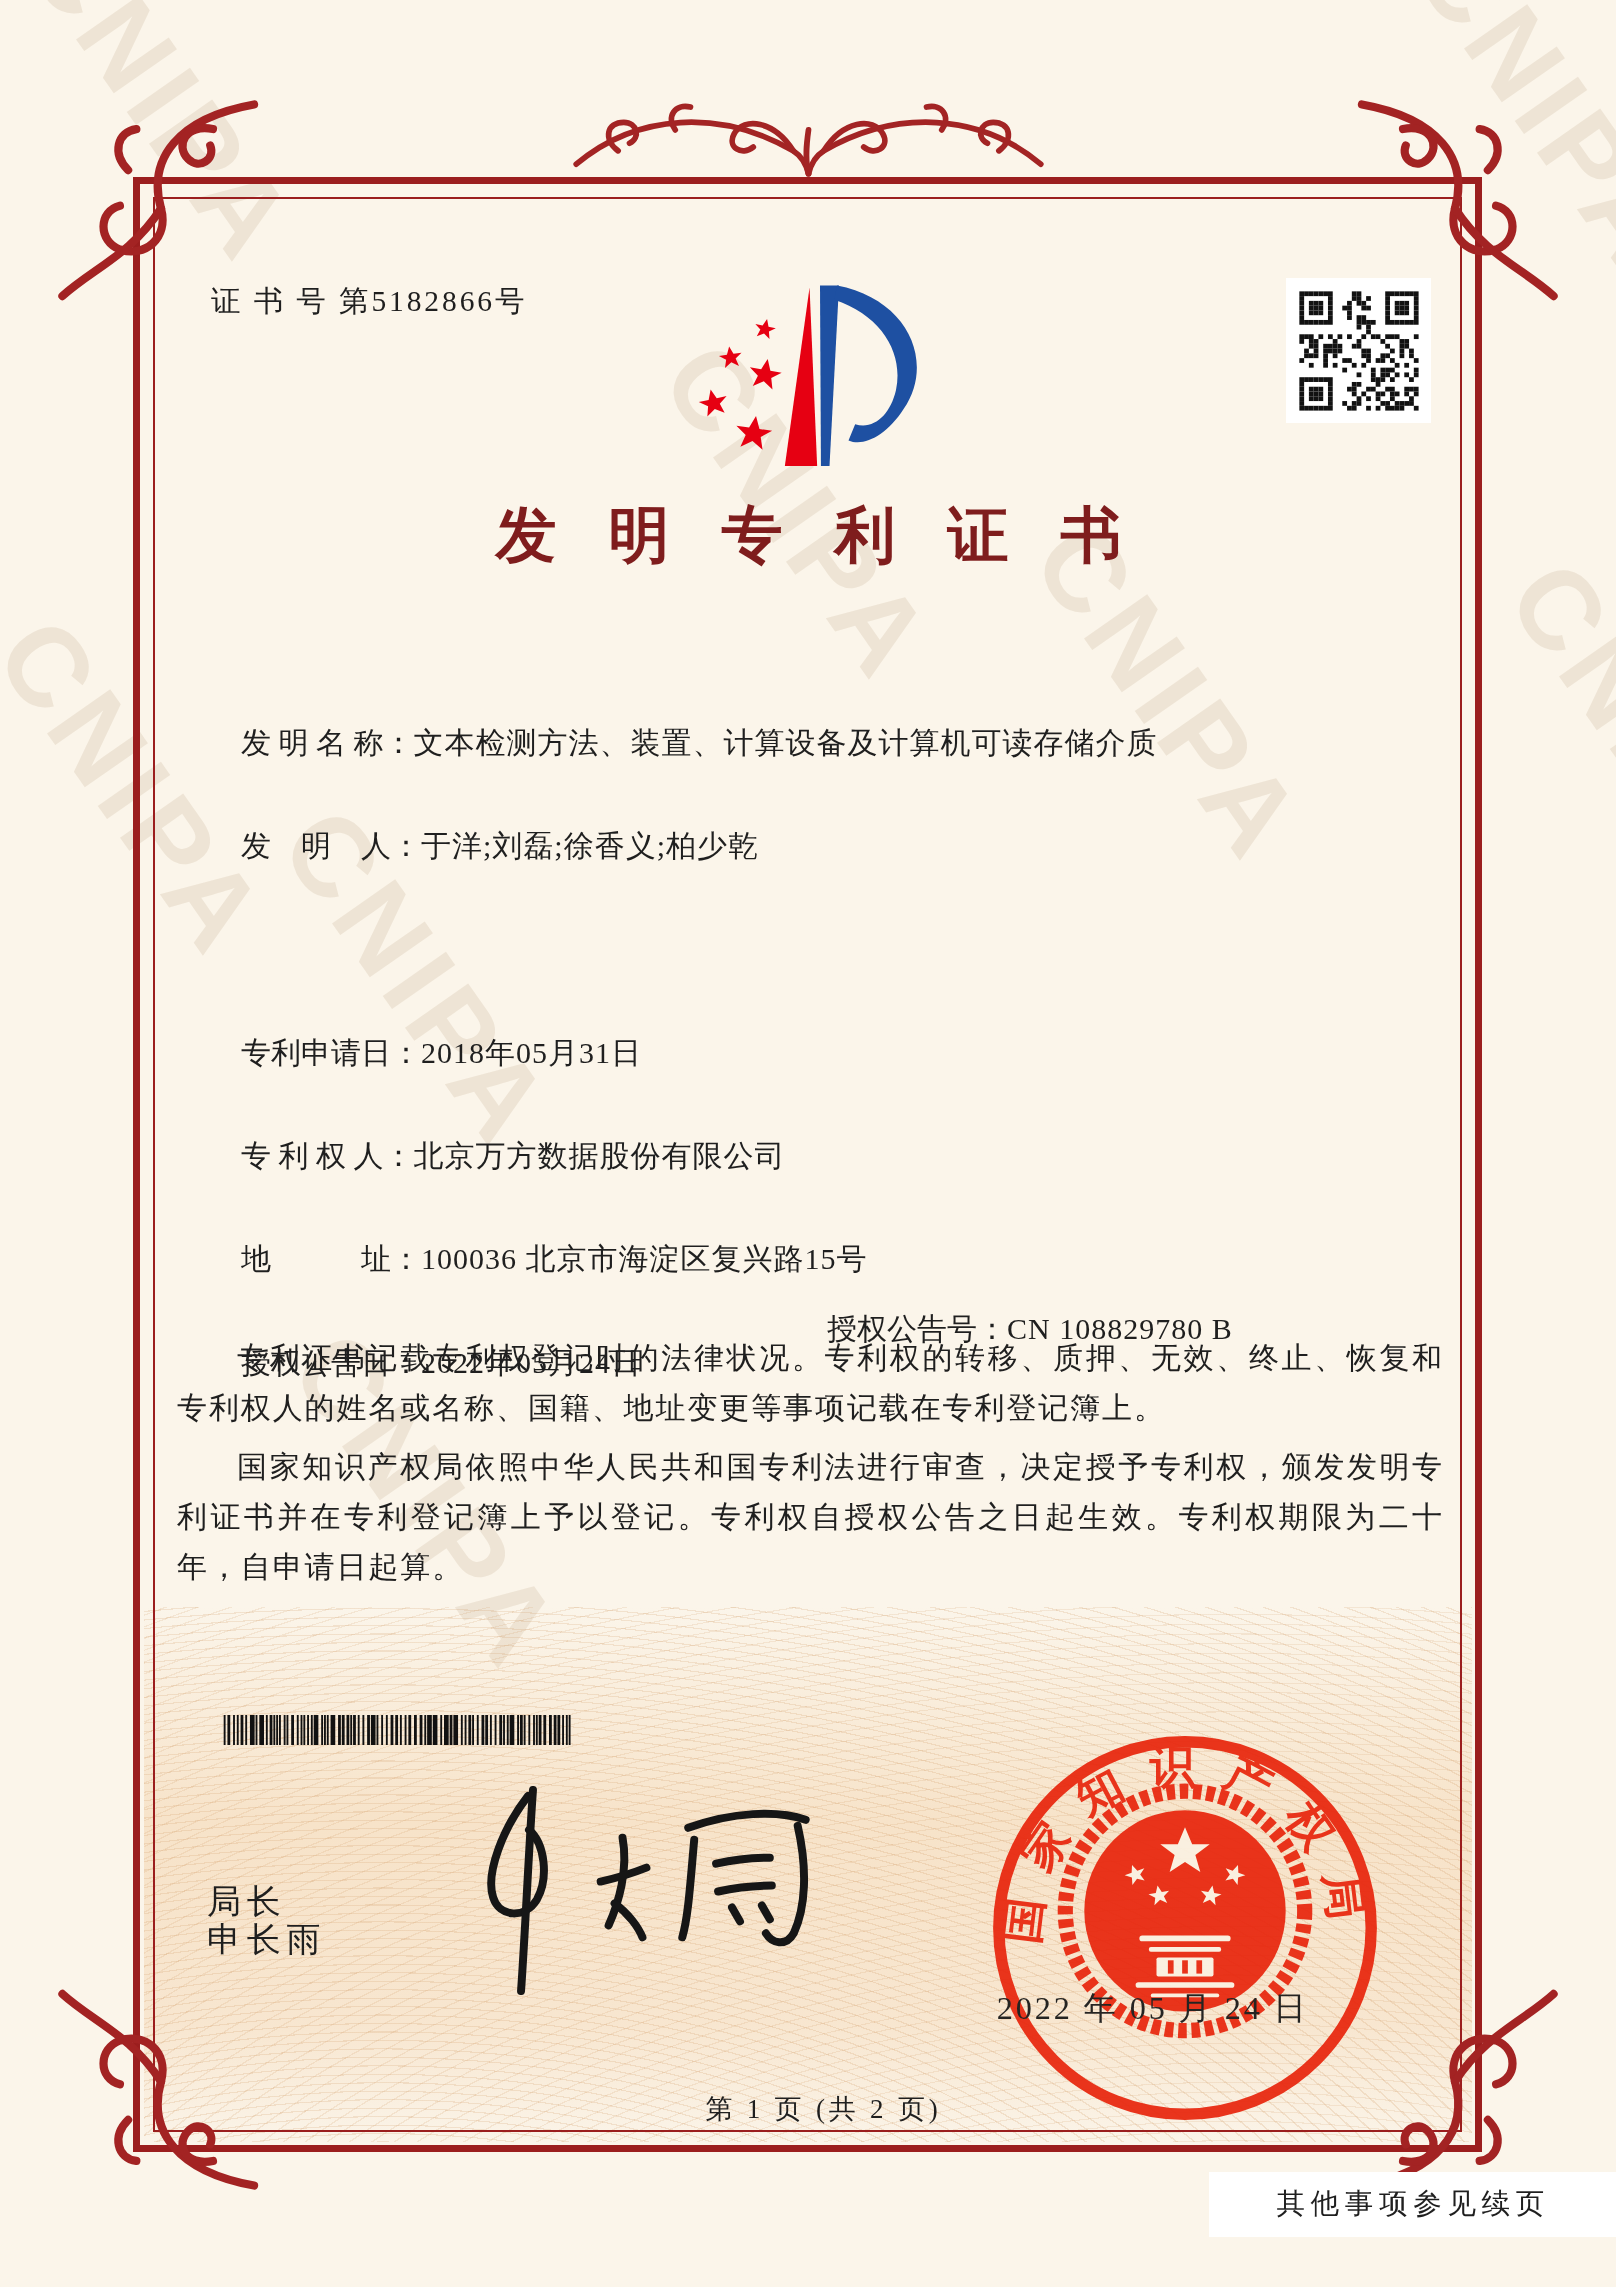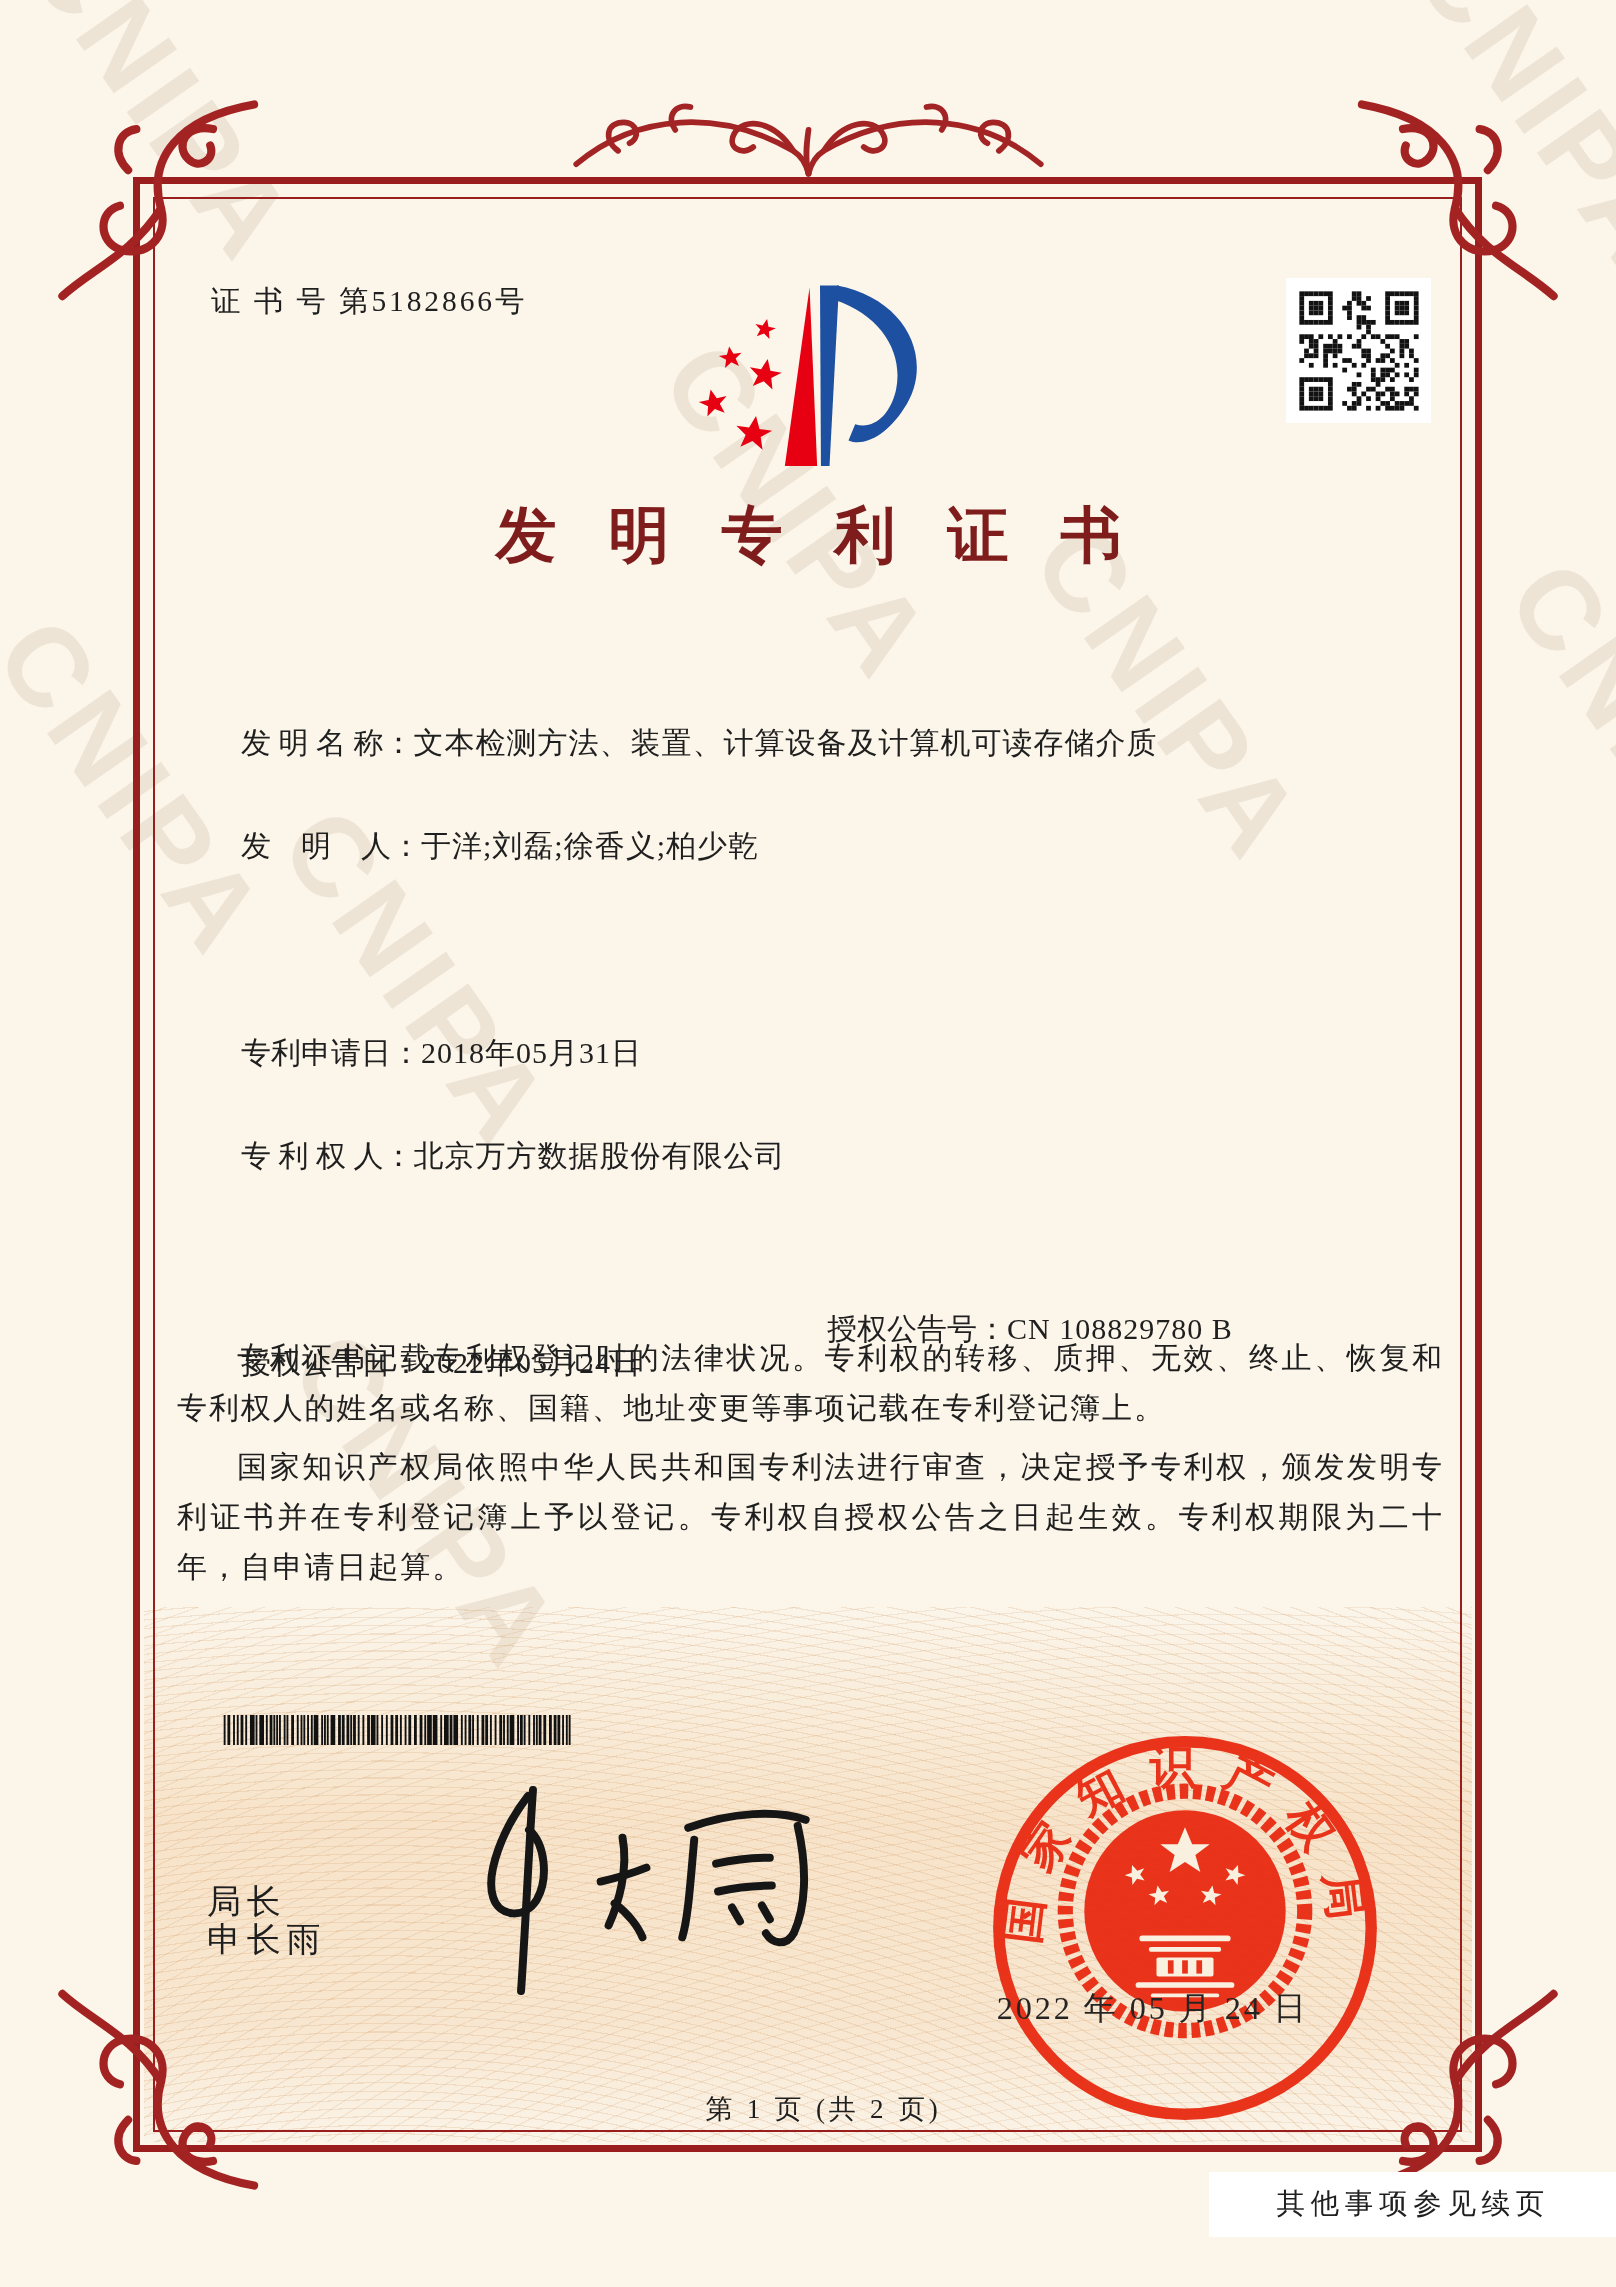--- a/index.html
+++ b/index.html
@@ -393,20 +393,23 @@
   </div>
   <div class="row" style="top:792px">
     <span class="flabel">发　明　人：</span><span class="fvalue">于洋;刘磊;徐香义;柏少乾</span>
   </div>
   <div class="row" style="top:999px">
     <span class="flabel">专利申请日：</span><span class="fvalue">2018年05月31日</span>
   </div>
   <div class="row" style="top:1102px">
     <span class="flabel">专 利 权 人：</span><span class="fvalue">北京万方数据股份有限公司</span>
   </div>
+  <div class="row" style="top:1205px">
+    <span class="flabel">地　　　址：</span><span class="fvalue">100036 北京市海淀区复兴路15号</span>
+  </div>
   <div class="row" style="top:1309px;width:1236px">
     <span class="flabel">授权公告日：</span><span class="fvalue">2022年05月24日</span>
     <span class="grant2"><span class="flabel">授权公告号：</span><span class="fvalue">CN 108829780 B</span></span>
   </div>
 
   <div class="paras">
     <p>专利证书记载专利权登记时的法律状况。专利权的转移、质押、无效、终止、恢复和专利权人的姓名或名称、国籍、地址变更等事项记载在专利登记簿上。</p>
     <p>国家知识产权局依照中华人民共和国专利法进行审查，决定授予专利权，颁发发明专利证书并在专利登记簿上予以登记。专利权自授权公告之日起生效。专利权期限为二十年，自申请日起算。</p>
   </div>
 

